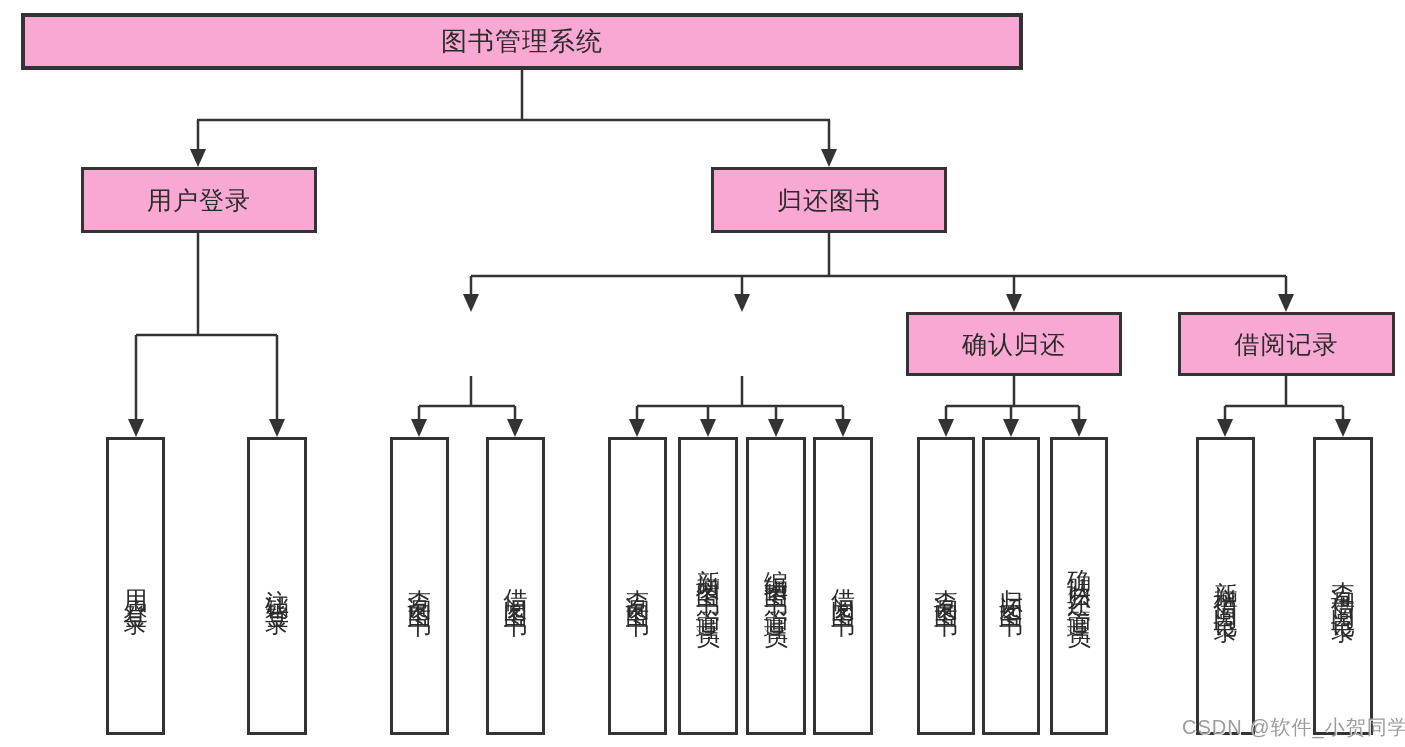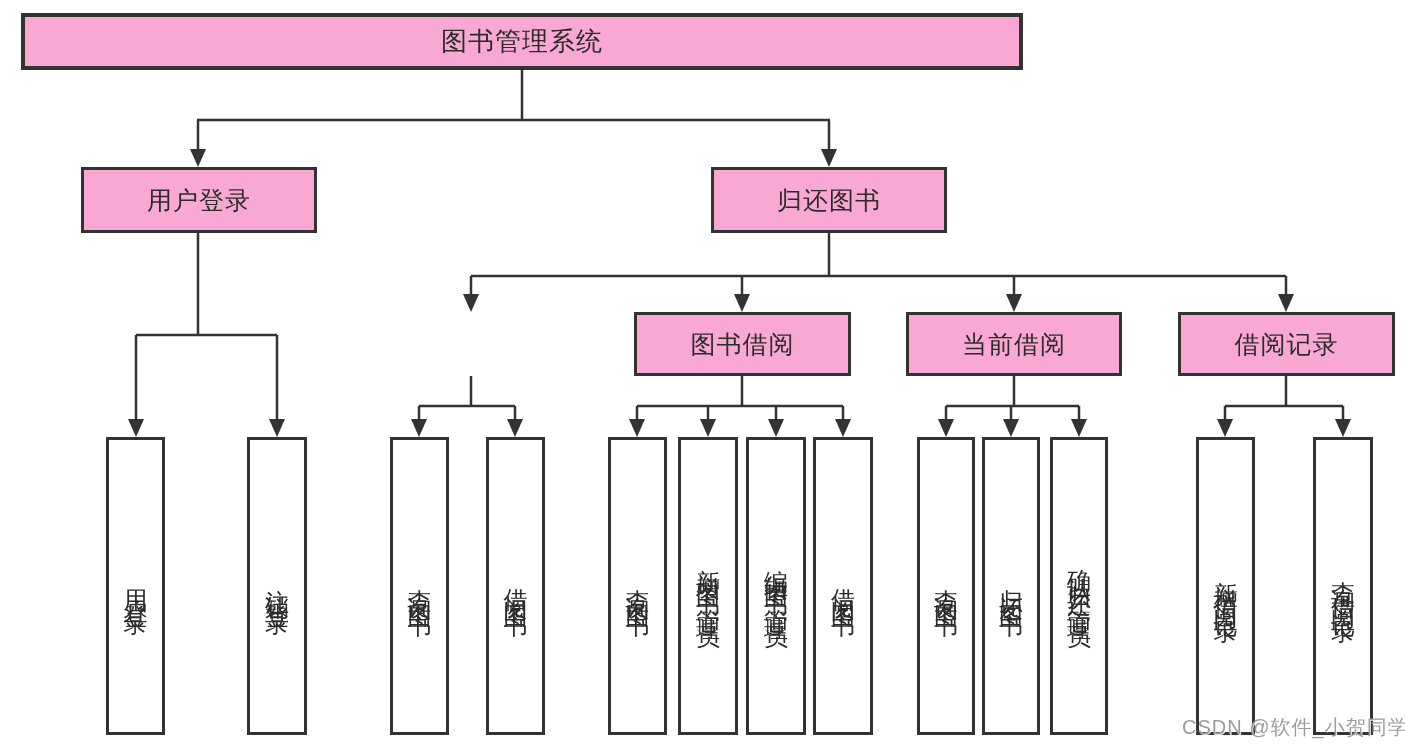--- a/index.html
+++ b/index.html
@@ -128,22 +128,21 @@
       <polygon points="1217,419 1233,419 1225,437"></polygon>
       <polygon points="1335,419 1351,419 1343,437"></polygon>
     </g>
   </svg>
 
   <div class="hbox root" style="left:21px; top:13px; width:1002px; height:57px;">图书管理系统</div>
 
   <div class="hbox" style="left:81px; top:167px; width:236px; height:66px;">用户登录</div>
   <div class="hbox" style="left:711px; top:167px; width:236px; height:66px;">归还图书</div>
 
-  <div class="hbox" style="left:634px; top:312px; width:217px; height:64px;">图书借阅</div>
-  <div class="hbox" style="left:906px; top:312px; width:216px; height:64px;">当前借阅</div>
+  <div class="hbox" style="left:906px; top:312px; width:216px; height:64px;">确认归还</div>
   <div class="hbox" style="left:1178px; top:312px; width:217px; height:64px;">借阅记录</div>
 
   <div class="vbox" style="left:106px; top:437px; width:59px; height:298px;">用户登录</div>
   <div class="vbox" style="left:247px; top:437px; width:60px; height:298px;">注销登录</div>
 
   <div class="vbox" style="left:390px; top:437px; width:59px; height:298px;">查询图书</div>
   <div class="vbox" style="left:486px; top:437px; width:59px; height:298px;">借阅图书</div>
 
   <div class="vbox" style="left:608px; top:437px; width:59px; height:298px;">查询图书</div>
   <div class="vbox" style="left:678px; top:437px; width:60px; height:298px;">新增图书（管理员）</div>

